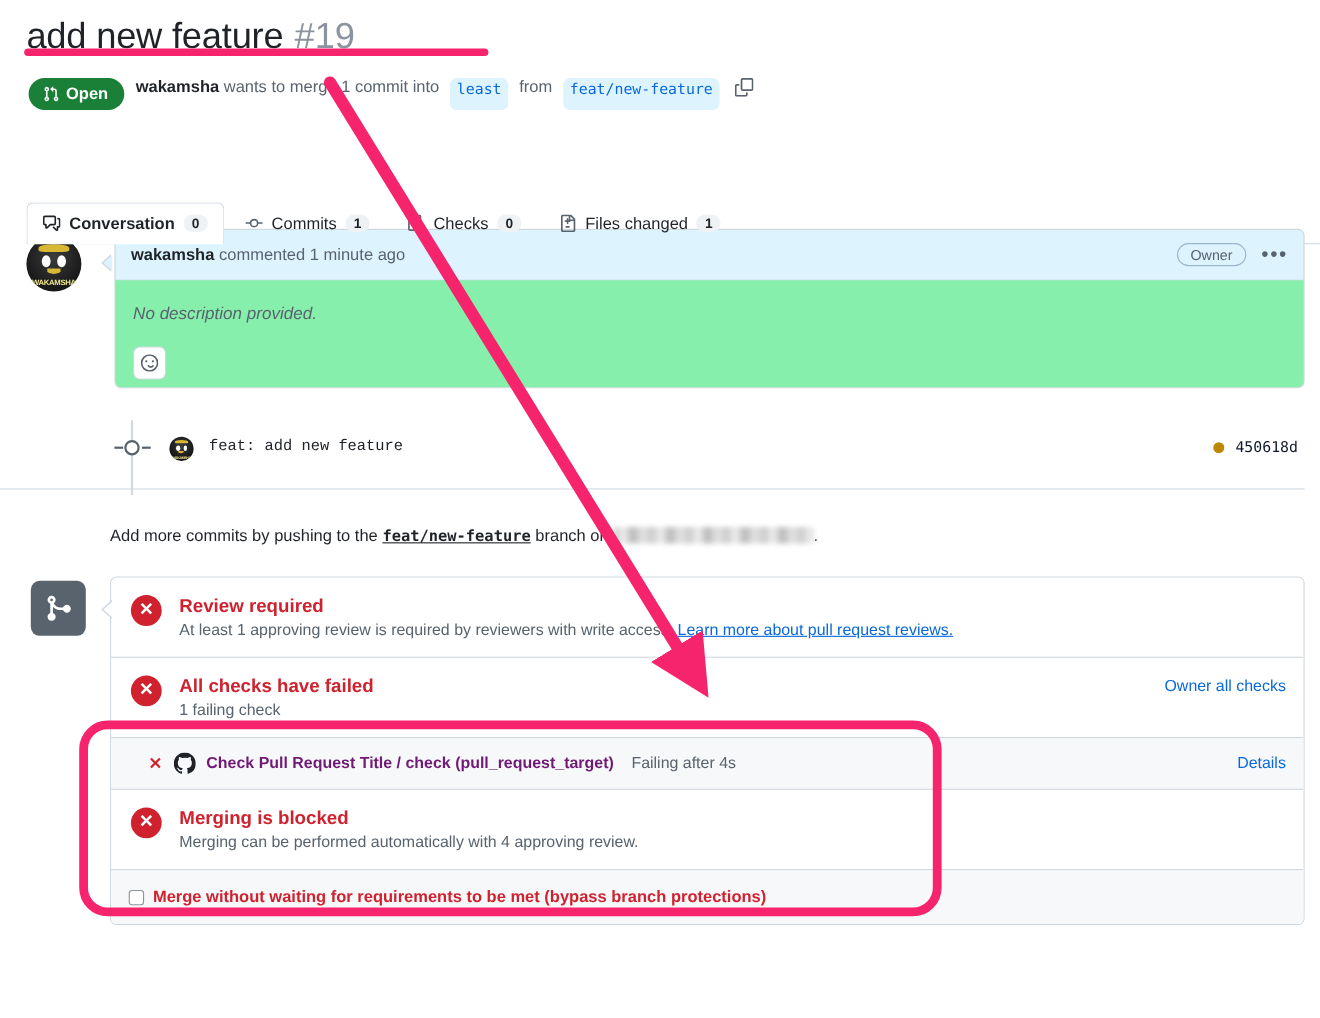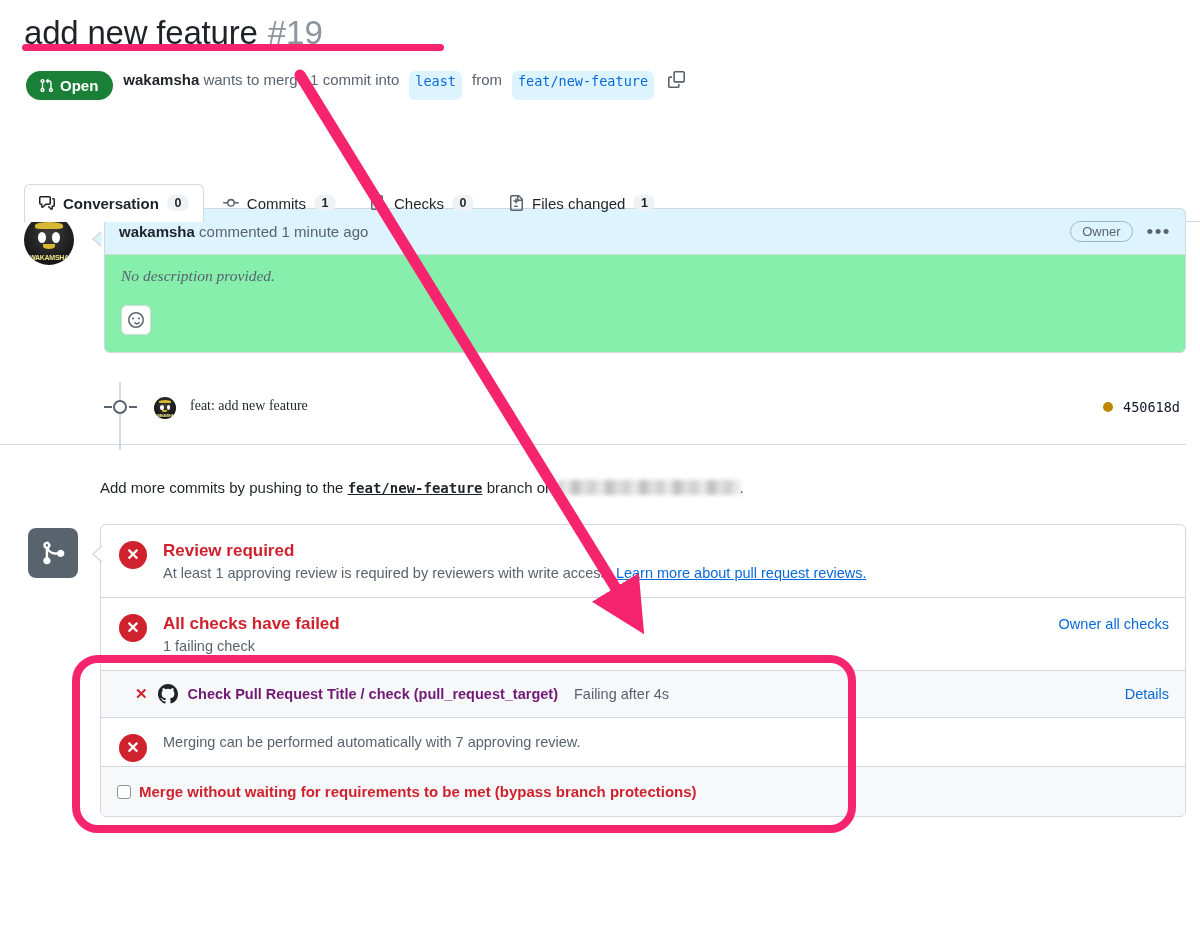--- a/index.html
+++ b/index.html
@@ -110,21 +110,21 @@
     border-radius: 5px 5px 0 0; padding: 12px 14px; height: 46px;
   }
   .ch-left { font-size: 15px; color: #59636e; }
   .ch-left b { color: #1f2328; font-weight: bold; }
   .ch-right { display: flex; align-items: center; gap: 14px; }
   .owner-badge {
     border: 1px solid #9bb6cc; color: #59636e;
     border-radius: 2em; padding: 2px 11px; font-size: 13px;
   }
   .kebab { color: #59636e; font-size: 19px; letter-spacing: 1.5px; cursor: pointer; line-height: 1; }
-  .comment-body { padding: 12px 16px 16px 16px; height: 97px; font-family: Liberation Serif, serif; }
+  .comment-body { padding: 22px 16px 16px 16px; height: 97px; }
   .no-desc { font-style: italic; color: #59636e; font-size: 15.5px; }
   .emoji-btn {
     margin-top: 20px; width: 30px; height: 30px; border: 1px solid #d1d9e0;
     border-radius: 6px; display: flex; align-items: center; justify-content: center;
     color: #59636e; cursor: pointer; background: #fff;
   }
 
   
   .timeline { position: absolute; left: 100px; top: 384px; right: 14px; height: 52px; }
   .tl-line { position: absolute; left: 19px; top: -2px; bottom: -14px; width: 2px; background: #d1d9e0; }
@@ -139,21 +139,21 @@
     border-radius: 50%; background: radial-gradient(circle at 50% 38%, #3c3c3c 0%, #141414 70%);
     overflow: hidden;
   }
   .tl-avatar .av-hat { left: 5px; top: 3px; width: 12px; height: 3px; }
   .tl-avatar .av-eyes { left: 6px; top: 8px; width: 10px; height: 5px; }
   .tl-avatar .av-eye { width: 3.5px; height: 5px; }
   .tl-avatar .av-beak { left: 8px; top: 13px; width: 5px; height: 2px; }
   .tl-avatar .av-name { bottom: 1px; font-size: 3.2px; }
   .commit-msg {
     position: absolute; left: 90px; top: 14px;
-    font-family: Liberation Serif, serif; font-size: 14px; color: #1f2328;
+    font-family: Liberation Mono, monospace; font-size: 14px; color: #1f2328;
   }
   .commit-right { position: absolute; right: 6px; top: 15px; display: flex; align-items: center; gap: 10px; }
   .status-dot { width: 10px; height: 10px; border-radius: 50%; background: #bf8700; }
   .commit-sha { font-family: "DejaVu Sans Mono", monospace; font-size: 13.5px; color: #0f172a; }
   .tl-sep { position: absolute; left: 0; right: 14px; top: 444px; border-top: 1px solid #d1d9e0; }
 
   
   .push-hint {
     position: absolute; left: 100px; top: 479px;
     font-size: 15px; color: #1f2328; white-space: nowrap;
@@ -404,21 +404,22 @@
           <path d="M8 0C3.58 0 0 3.58 0 8c0 3.54 2.29 6.53 5.47 7.59.4.07.55-.17.55-.38 0-.19-.01-.82-.01-1.49-2.01.37-2.53-.49-2.69-.94-.09-.23-.48-.94-.82-1.13-.28-.15-.68-.52-.01-.53.63-.01 1.08.58 1.23.82.72 1.21 1.87.87 2.33.66.07-.52.28-.87.51-1.07-1.78-.2-3.64-.89-3.64-3.95 0-.87.31-1.59.82-2.15-.08-.2-.36-1.02.08-2.12 0 0 .67-.21 2.2.82a7.42 7.42 0 014-0c1.53-1.04 2.2-.82 2.2-.82.44 1.1.16 1.92.08 2.12.51.56.82 1.27.82 2.15 0 3.07-1.87 3.75-3.65 3.95.29.25.54.73.54 1.48 0 1.07-.01 1.93-.01 2.2 0 .21.15.46.55.38A8.012 8.012 0 0016 8c0-4.42-3.58-8-8-8z"></path>
         </svg>
       </span>
       <span class="check-name">Check Pull Request Title / check (pull_request_target)</span>
       <span class="check-time">Failing after 4s</span>
       <span class="details-link">Details</span>
     </div>
 
     <div class="merge-sec">
       <div class="x-circle">✕</div>
-      <p class="merge-p">Merging can be performed automatically with 7 approving review.</p>
+      <p class="merge-h">Merging is blocked</p>
+      <p class="merge-p">Merging can be performed automatically with 4 approving review.</p>
     </div>
 
     <div class="merge-footer">
       <span class="merge-cb"></span>
       <span class="merge-cb-label">Merge without waiting for requirements to be met (bypass branch protections)</span>
     </div>
   </div>
 
   <div class="annot underline-1"></div>
   <svg class="annot" style="left:0;top:0;width:1200px;height:925px;">

